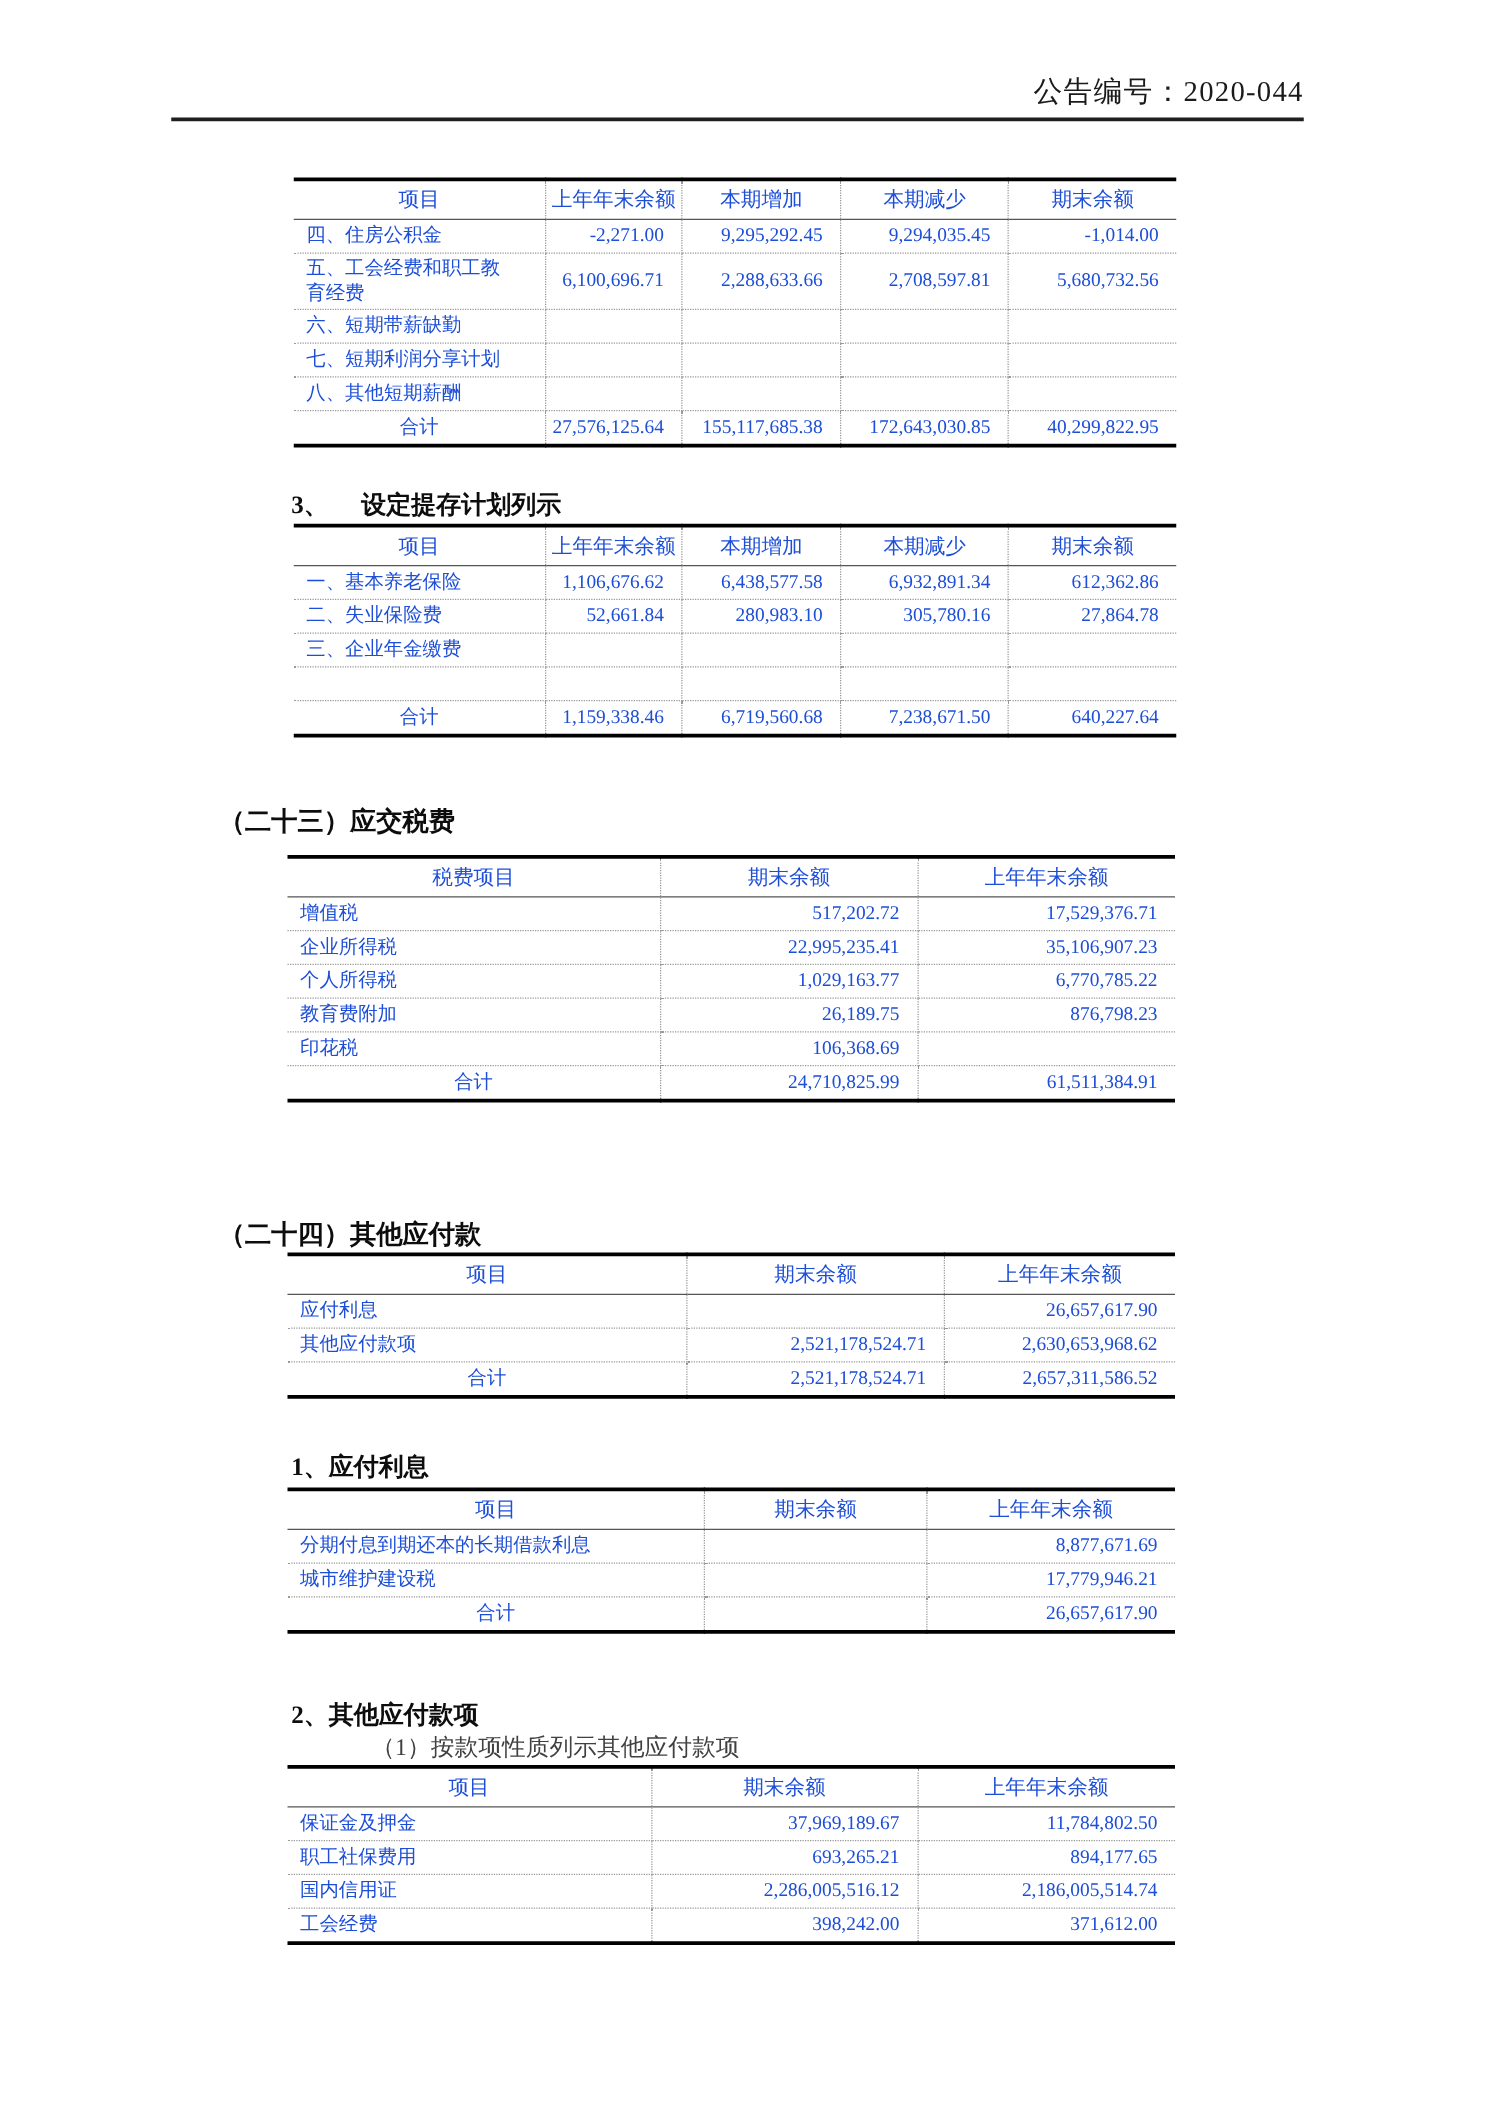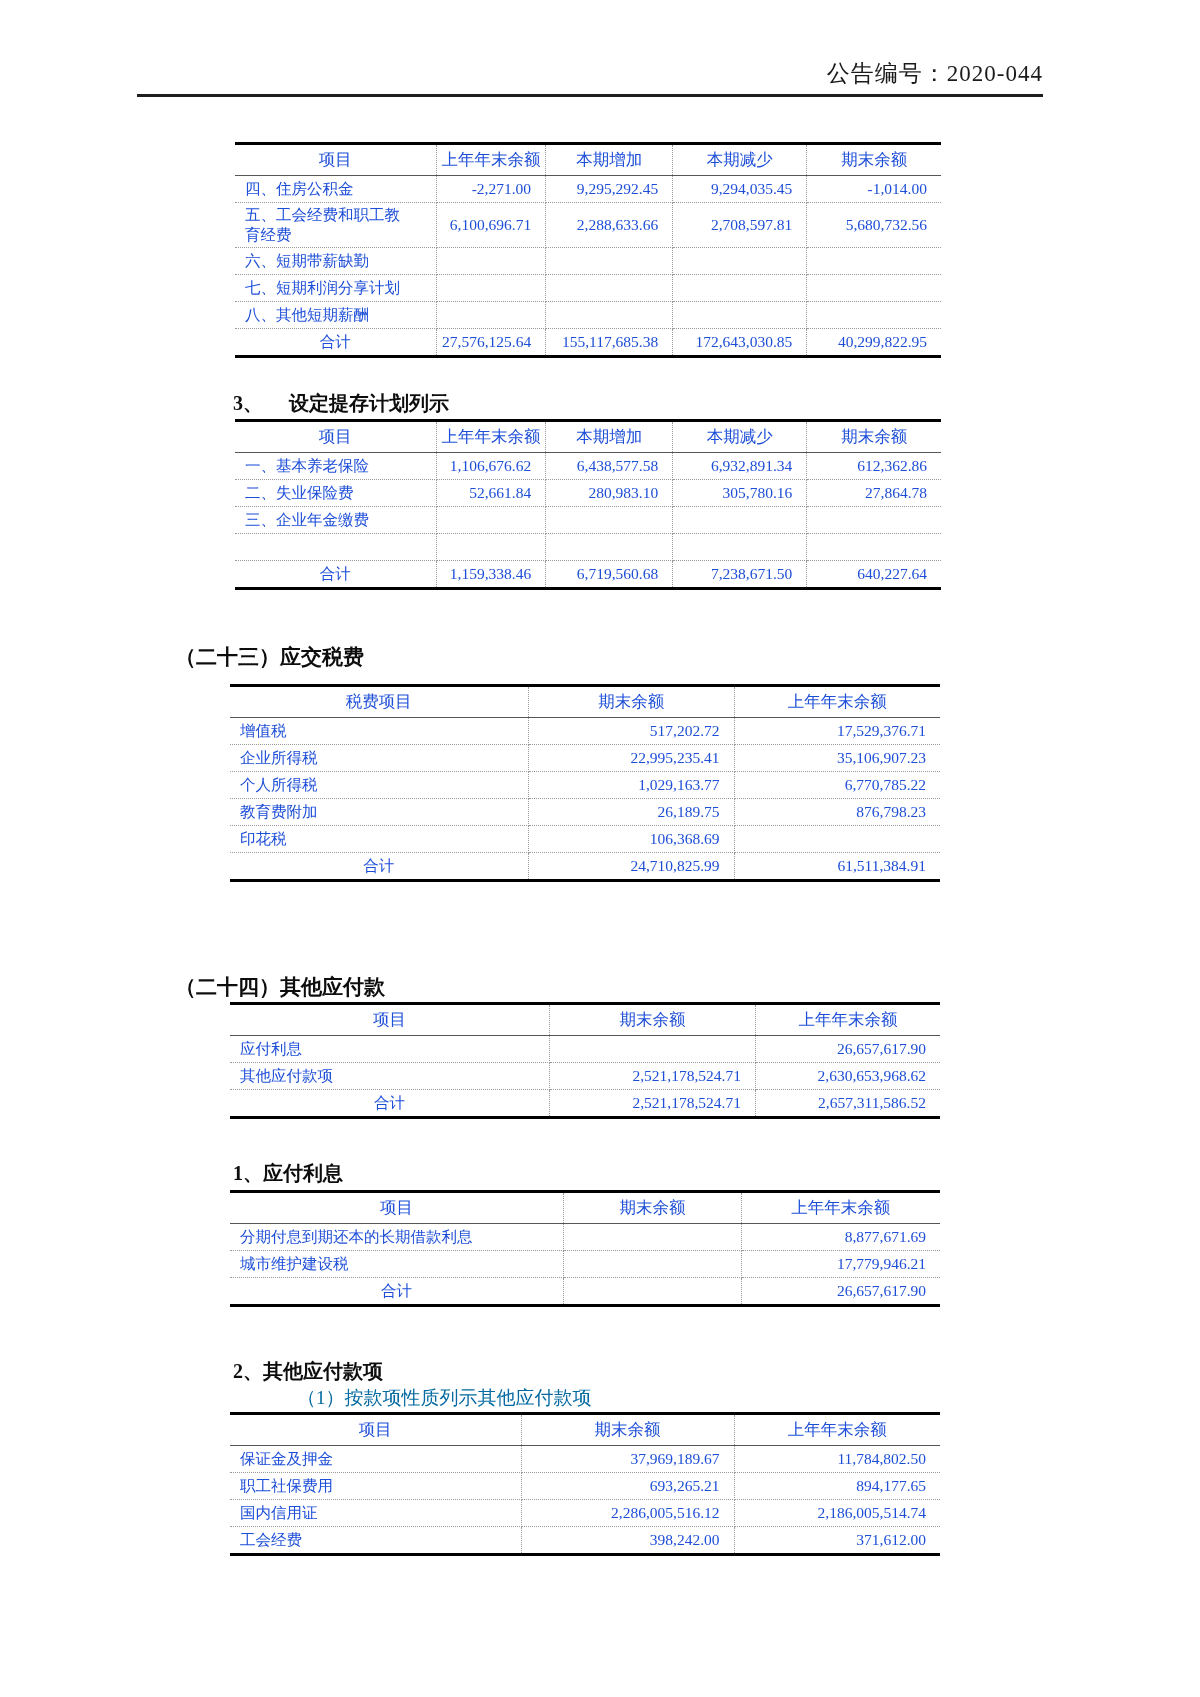--- a/index.html
+++ b/index.html
@@ -22,21 +22,21 @@
   }
   .sec-h{
     position:absolute;
     font-weight:bold;color:#0d0d0d;
     white-space:nowrap;
   }
   .sec-h.big{font-size:21px;}
   .sec-h.med{font-size:20px;}
   .sec-sub{
     position:absolute;
-    font-size:19px;color:#0369a1;white-space:nowrap;
+    font-size:19px;color:#404040;white-space:nowrap;
   }
   .num-prefix{display:inline-block;margin-right:26px;}
   .tbl-wrap{position:absolute;}
   table.doc-table{
     width:100%;
     border-collapse:collapse;
     table-layout:fixed;
     border-top:3px solid #000;
     border-bottom:3px solid #000;
     font-size:15.5px;

